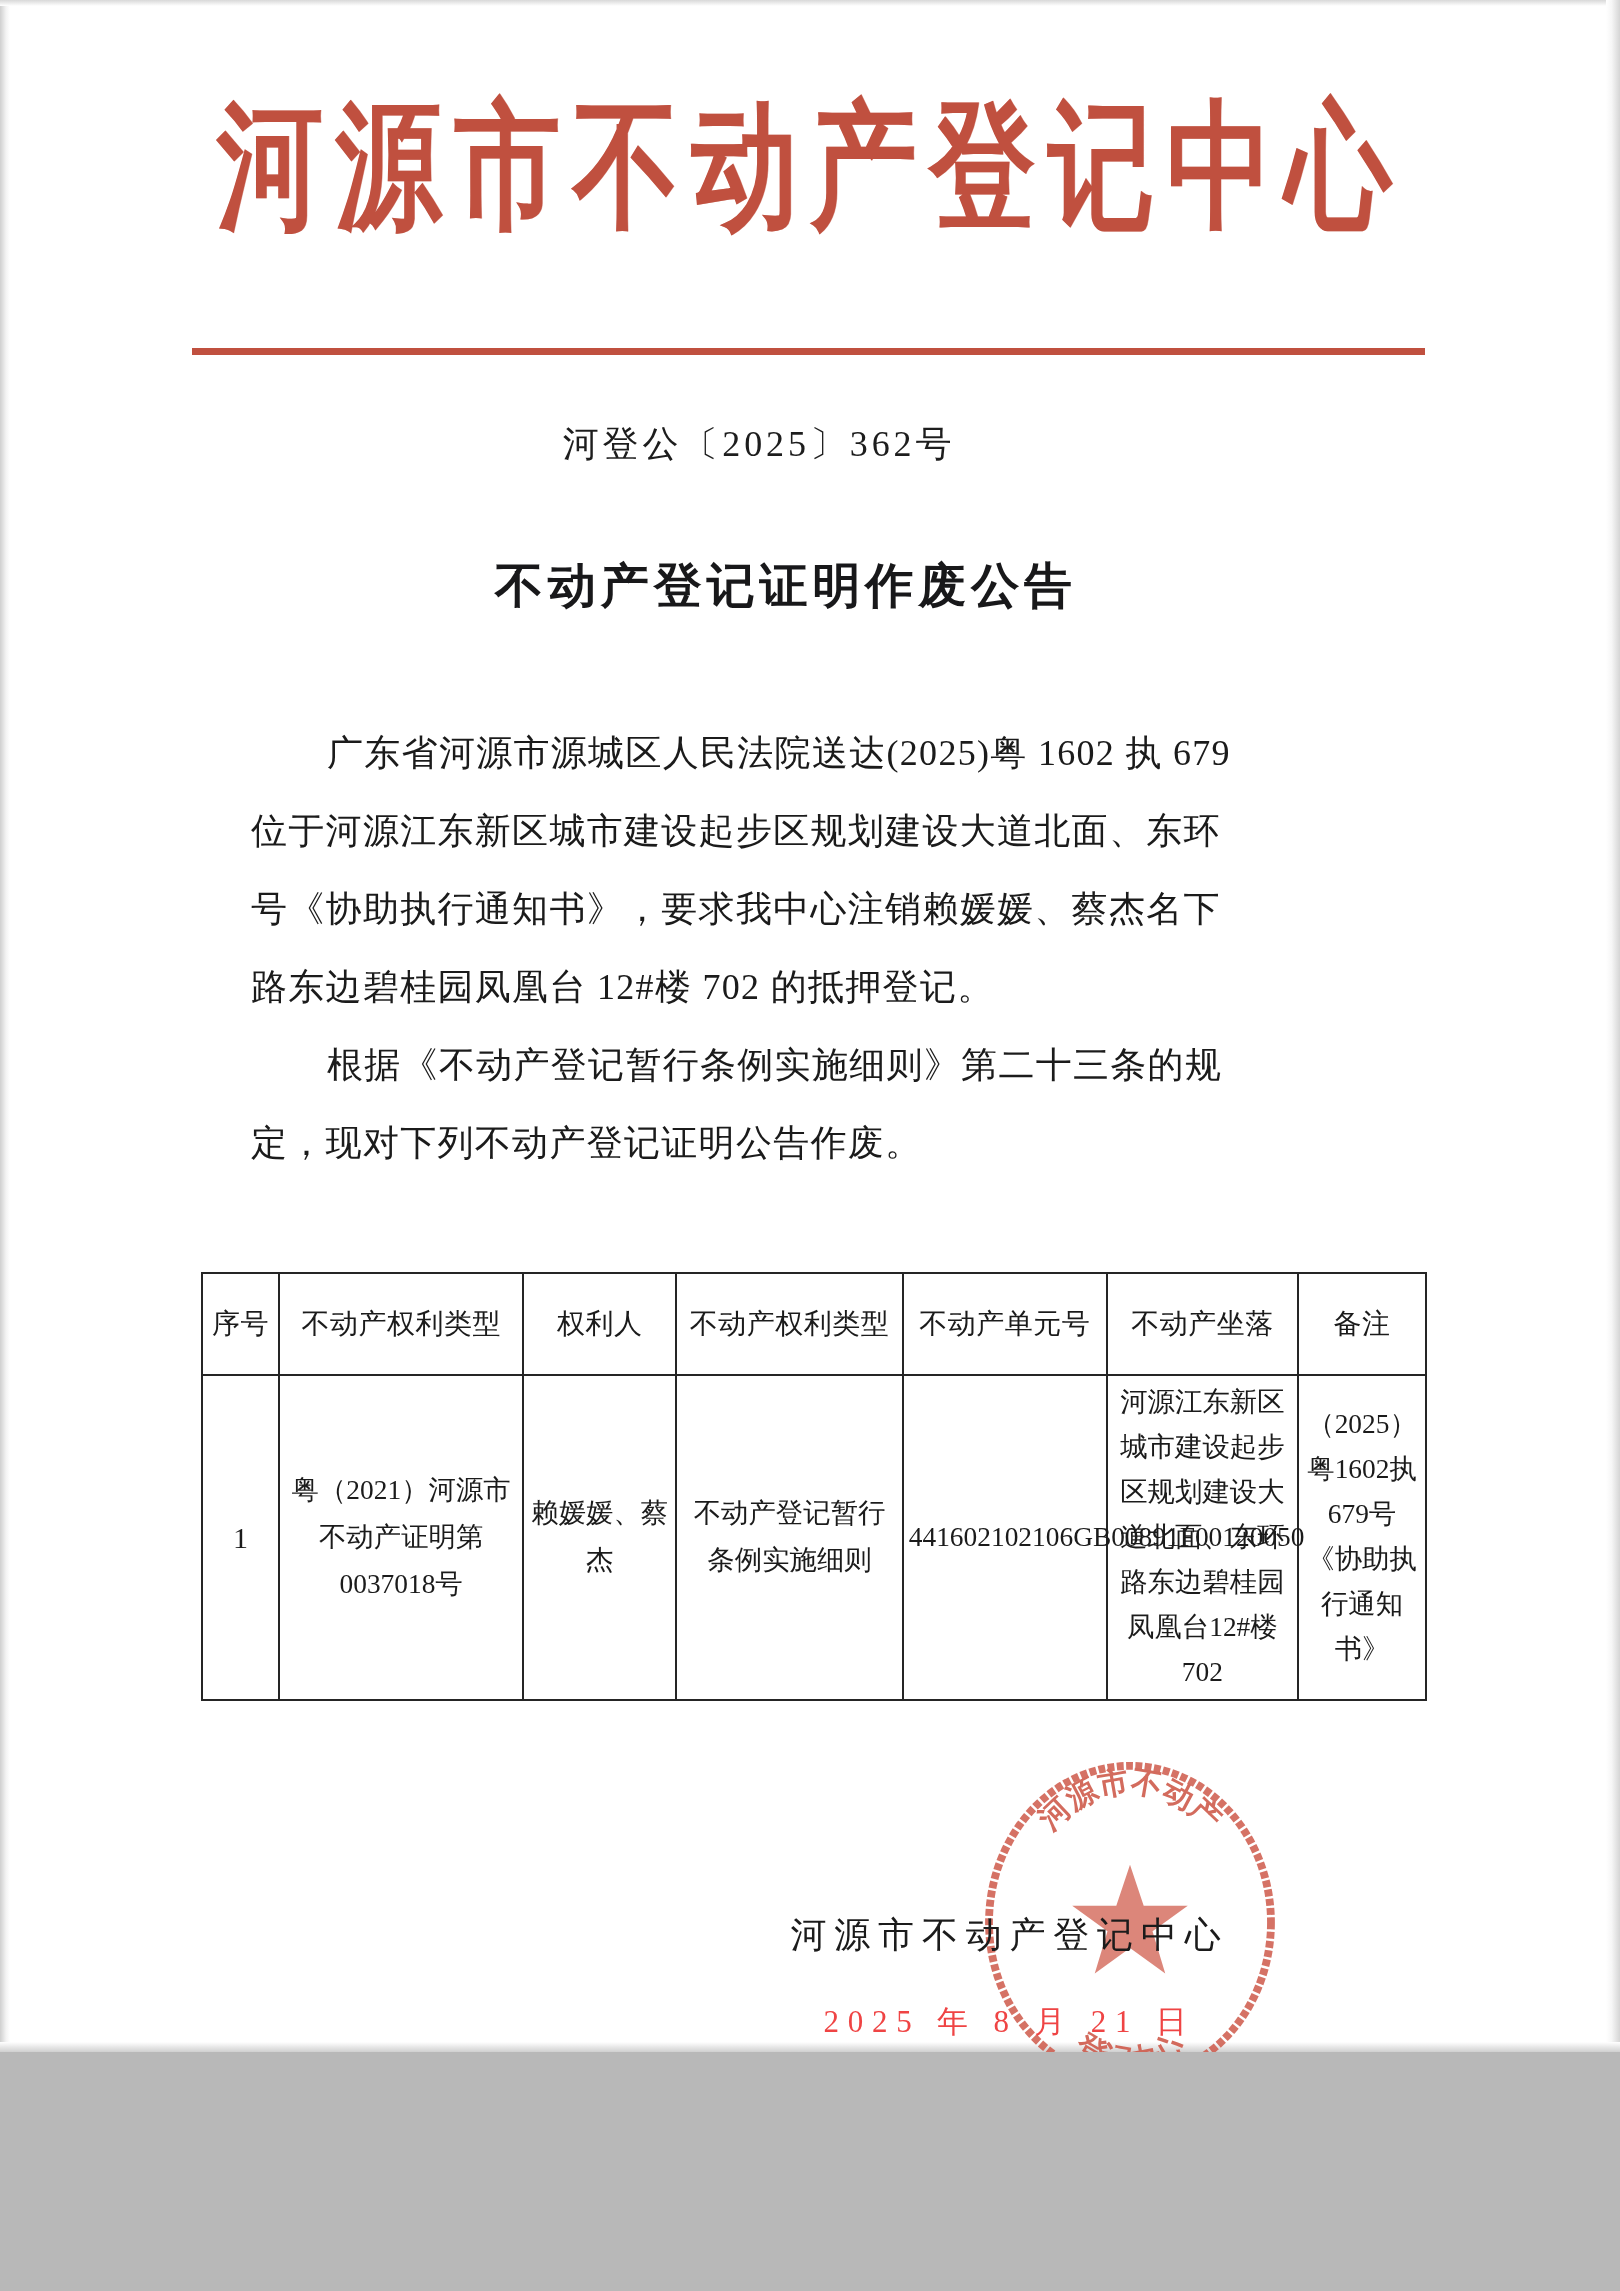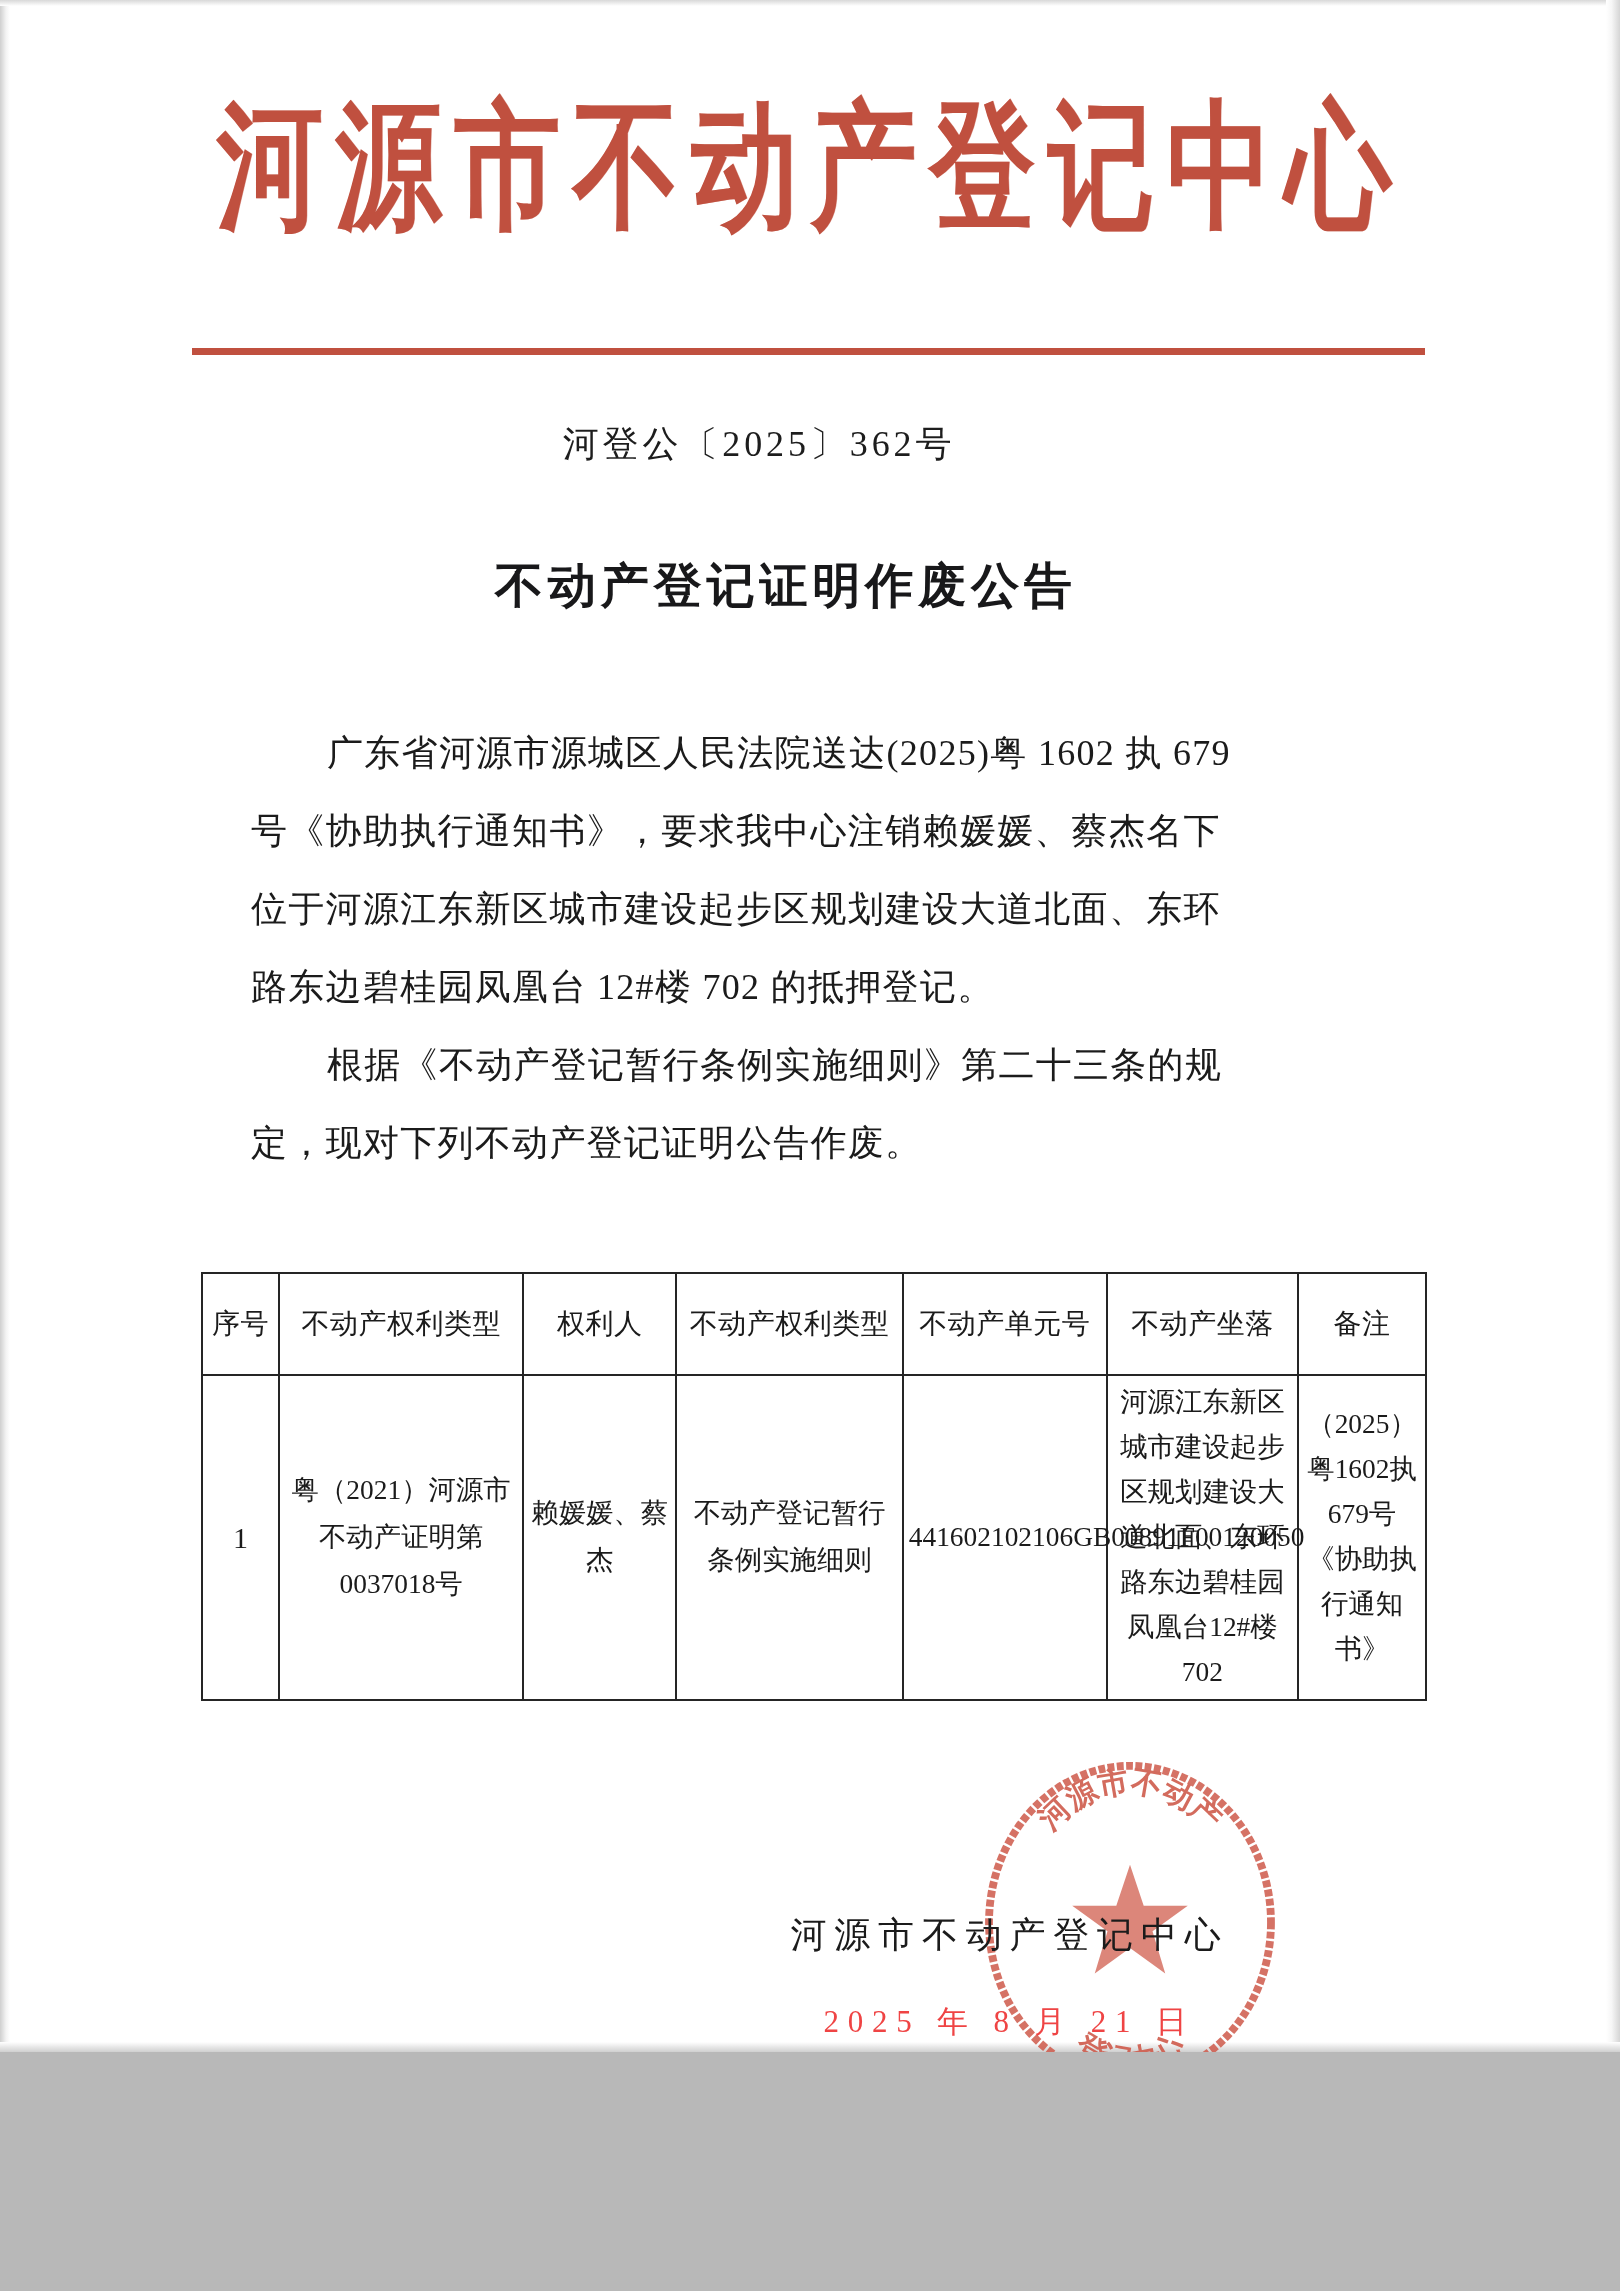--- a/index.html
+++ b/index.html
@@ -205,22 +205,22 @@
     <div class="lh-text">河源市不动产登记中心</div>
   </div>
   <div id="header-rule"></div>
 
   <div id="doc-number">河登公〔2025〕362号</div>
 
   <div id="doc-title">不动产登记证明作废公告</div>
 
   <div id="body-text">
     <div class="bline indent">广东省河源市源城区人民法院送达(2025)粤 1602 执 679</div>
+    <div class="bline">位于河源江东新区城市建设起步区规划建设大道北面、东环</div>
     <div class="bline">号《协助执行通知书》，要求我中心注销赖媛媛、蔡杰名下</div>
-    <div class="bline">位于河源江东新区城市建设起步区规划建设大道北面、东环</div>
     <div class="bline">路东边碧桂园凤凰台 12#楼 702 的抵押登记。</div>
     <div class="bline indent">根据《不动产登记暂行条例实施细则》第二十三条的规</div>
     <div class="bline">定，现对下列不动产登记证明公告作废。</div>
   </div>
 
   <table id="record-table">
     <colgroup>
       <col class="col-seq">
         <col class="col-cert">
         <col class="col-owner">

